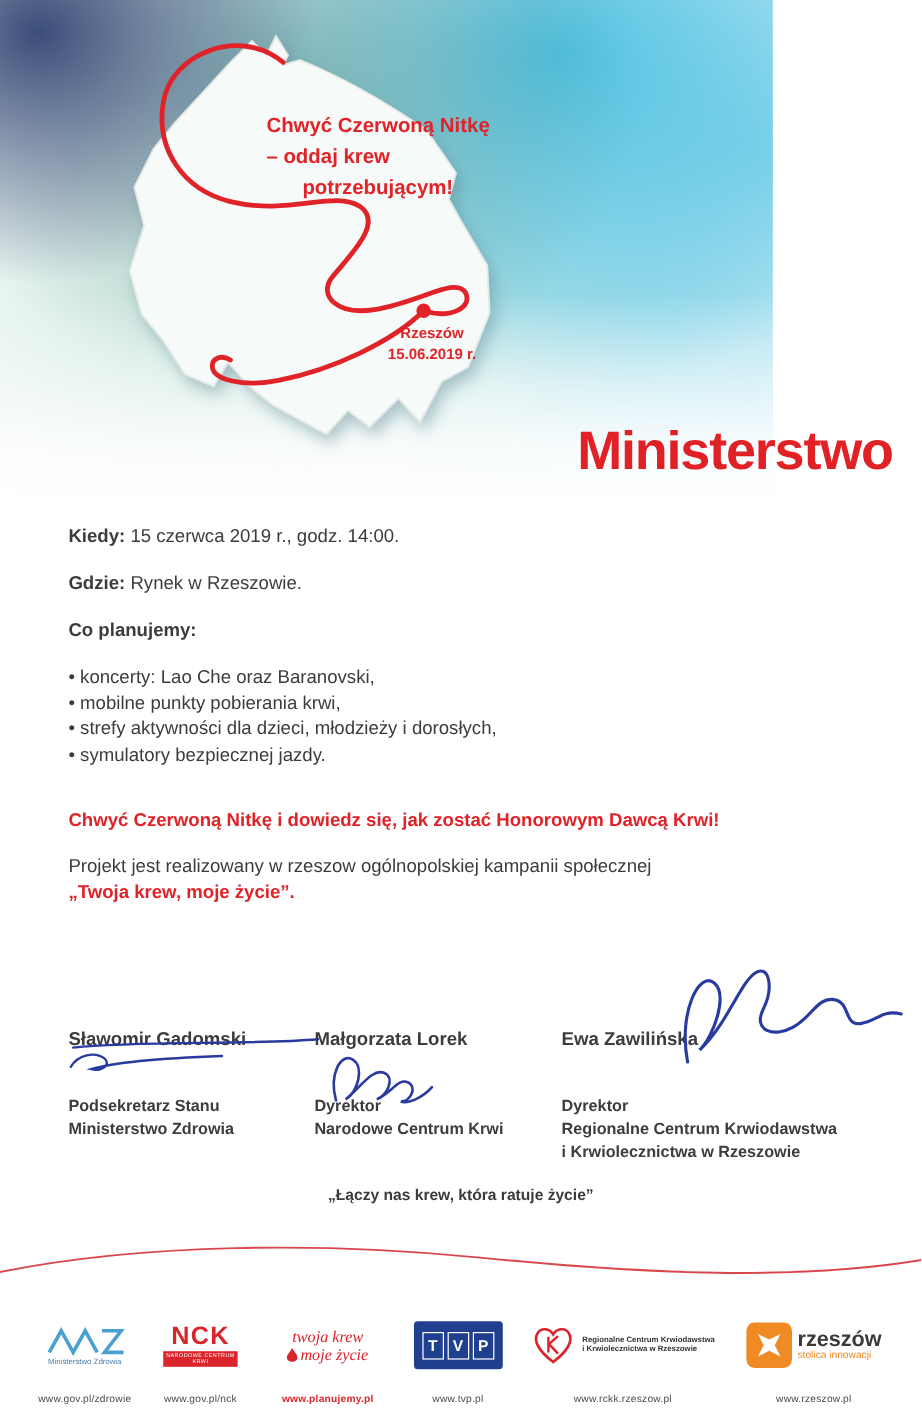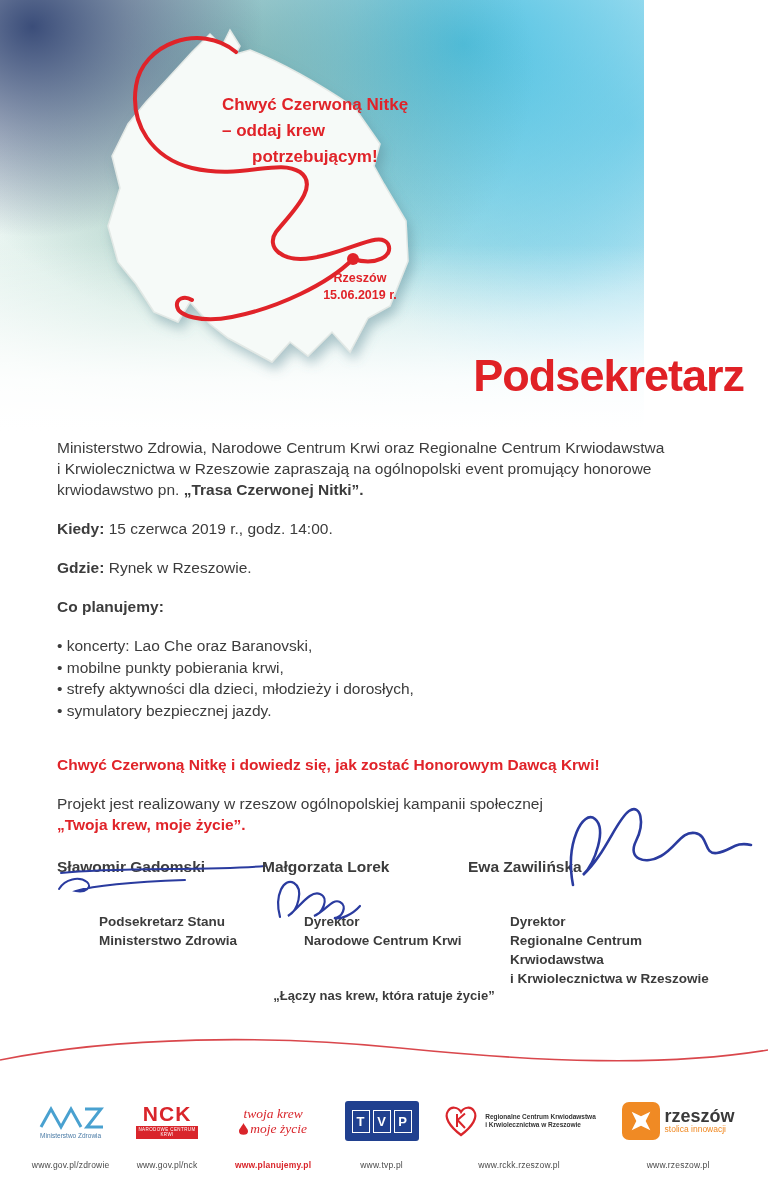--- a/index.html
+++ b/index.html
@@ -38,21 +38,21 @@
   .b{font-weight:bold;}
   .red{color:#e02329;font-weight:bold;}
   .bullets div{line-height:21.5px;}
   .cta{margin-top:33px !important;}
   .project{margin-bottom:0 !important;}
 
   
   .sigs{position:absolute;left:57px;top:857px;width:680px;display:flex;color:#3c3c3c;}
   .sig{position:relative;font-size:15.5px;line-height:19px;}
   .sig .name{font-weight:bold;margin-bottom:36px;}
-  .sig .role{font-weight:bold;font-size:13.5px;line-height:19px;margin-left:42px;}
+  .sig .role{font-weight:bold;font-size:13.5px;line-height:19px;}
   .sig1{width:205px;}
   .sig2{width:206px;}
   .sig3{width:265px;}
   .ink{position:absolute;pointer-events:none;}
 
   .quote{position:absolute;left:0;top:988px;width:768px;text-align:center;
     font-size:13px;font-weight:bold;color:#3b3b3b;}
 
   .divider{position:absolute;left:0;top:1022px;width:768px;height:52px;}
 
@@ -118,24 +118,23 @@
       <div class="l2">– oddaj krew</div>
       <div class="l3">potrzebującym!</div>
     </div>
 
     <div class="map-label">
       <div>Rzeszów</div>
       <div>15.06.2019 r.</div>
     </div>
   </div>
 
-  <div class="title">Podsekretarz</div>
+  <div class="title">Ministerstwo</div>
 
   <div class="content">
-    <p class="intro"><span>Ministerstwo Zdrowia, Narodowe Centrum Krwi oraz Regionalne Centrum Krwiodawstwa i Krwiolecznictwa w Rzeszowie zapraszają na ogólnopolski event promujący honorowe krwiodawstwo pn. </span><span class="b">„Trasa Czerwonej Nitki”.</span></p>
 
     <p><span class="b">Kiedy:</span><span> 15 czerwca 2019 r., godz. 14:00.</span></p>
 
     <p><span class="b">Gdzie:</span><span> Rynek w Rzeszowie.</span></p>
 
     <p class="b">Co planujemy:</p>
 
     <div class="bullets">
       <div>• koncerty: Lao Che oraz Baranovski,</div>
       <div>• mobilne punkty pobierania krwi,</div>

